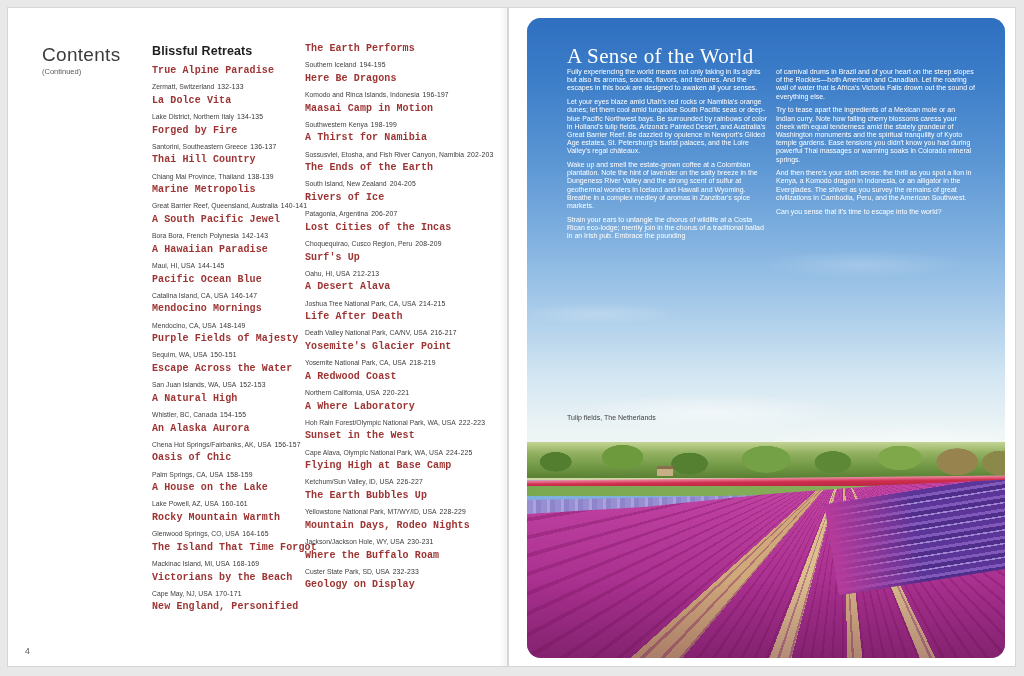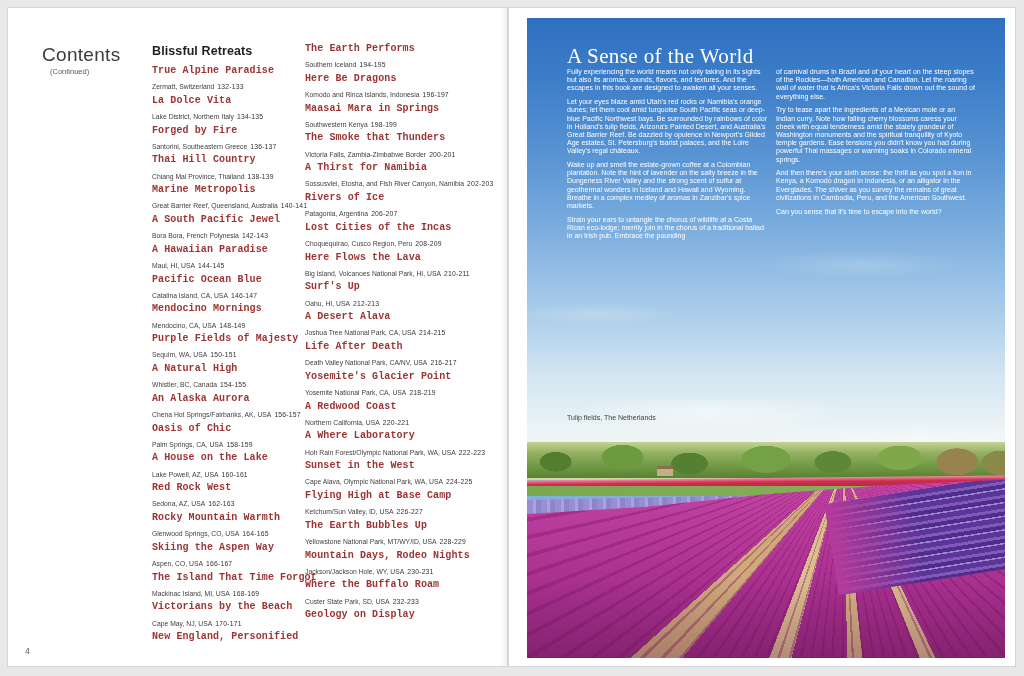--- a/index.html
+++ b/index.html
@@ -10,36 +10,36 @@
   
   .page { position:absolute; top:8px; height:658px; background:#ffffff; box-shadow:0 0 0 1px #d6d6d6; }
   .left-page  { left:8px;   width:499px; }
   .right-page { left:509px; width:506px; }
   .left-page::after { content:""; position:absolute; top:0; right:0; width:8px; height:100%;
                       background:linear-gradient(to left, rgba(0,0,0,.05), transparent); }
 
   
   .contents-head { position:absolute; left:34px; top:36px; color:#3f3f3f; }
   .contents-title { font-size:19px; font-weight:400; letter-spacing:.3px; color:#3c3c3c; }
-  .contents-sub   { font-size:7.5px; color:#5a5a5a; margin-top:1px;margin-left:8px; }
+  .contents-sub   { font-size:7.5px; color:#5a5a5a; margin-top:1px; }
 
   .toc-col { position:absolute; top:36px; }
   .toc-col.c0 { left:144px; width:165px; }
   .toc-col.c1 { left:297px; width:205px; }
   .toc-header { font-size:12.5px; font-weight:bold; color:#1f1f1f; margin-bottom:8px; letter-spacing:.1px; }
   .toc-list { list-style:none; }
   .toc-entry { margin-bottom:2.6px; white-space:nowrap; }
   .toc-entry .t { display:block; font-family:Liberation Mono, monospace; font-weight:bold;
                   font-size:10px; line-height:9.2px; color:#9d3433; letter-spacing:.1px; }
   .toc-entry .l { font-size:6.8px; line-height:7.4px; color:#3f3f3f; }
   .toc-entry .p { font-size:6.8px; line-height:7.4px; color:#333333; margin-left:3px; letter-spacing:.2px; }
   .folio { position:absolute; left:17px; top:638px; font-size:8.5px; color:#555555; }
 
   
-  .photo { position:absolute; left:18px; top:10px; width:478px; height:640px; overflow:hidden; background:#7fb0de; }
+  .photo { position:absolute; left:18px; top:10px; width:478px; height:640px; overflow:hidden; background:#7fb0de;border-radius:14px; }
 
   .sky { position:absolute; inset:0; height:448px;
     background:
       radial-gradient(ellipse 200px 26px at 38% 88%, rgba(255,255,255,.5), transparent 70%),
       radial-gradient(ellipse 240px 30px at 82% 95%, rgba(255,255,255,.45), transparent 70%),
       radial-gradient(ellipse 150px 20px at 70% 55%, rgba(255,255,255,.18), transparent 70%),
       radial-gradient(ellipse 120px 16px at 15% 66%, rgba(255,255,255,.2), transparent 70%),
       linear-gradient(to bottom,#2f6fc0 0%,#3d7ec9 14%,#5b96d4 32%,#82b2e0 50%,#abcdea 66%,#d3e6f2 80%,#ecf4f5 92%,#f3f6f0 100%); }
 
   .trees { position:absolute; left:0; right:0; top:424px; height:38px; border-bottom:2px solid #cdd9a3;
@@ -106,45 +106,43 @@
           <li class="toc-entry"><span class="t">True Alpine Paradise</span><span class="l">Zermatt, Switzerland</span><span class="p">132-133</span></li>
           <li class="toc-entry"><span class="t">La Dolce Vita</span><span class="l">Lake District, Northern Italy</span><span class="p">134-135</span></li>
           <li class="toc-entry"><span class="t">Forged by Fire</span><span class="l">Santorini, Southeastern Greece</span><span class="p">136-137</span></li>
           <li class="toc-entry"><span class="t">Thai Hill Country</span><span class="l">Chiang Mai Province, Thailand</span><span class="p">138-139</span></li>
           <li class="toc-entry"><span class="t">Marine Metropolis</span><span class="l">Great Barrier Reef, Queensland, Australia</span><span class="p">140-141</span></li>
           <li class="toc-entry"><span class="t">A South Pacific Jewel</span><span class="l">Bora Bora, French Polynesia</span><span class="p">142-143</span></li>
           <li class="toc-entry"><span class="t">A Hawaiian Paradise</span><span class="l">Maui, HI, USA</span><span class="p">144-145</span></li>
           <li class="toc-entry"><span class="t">Pacific Ocean Blue</span><span class="l">Catalina Island, CA, USA</span><span class="p">146-147</span></li>
           <li class="toc-entry"><span class="t">Mendocino Mornings</span><span class="l">Mendocino, CA, USA</span><span class="p">148-149</span></li>
           <li class="toc-entry"><span class="t">Purple Fields of Majesty</span><span class="l">Sequim, WA, USA</span><span class="p">150-151</span></li>
+          <li class="toc-entry"><span class="t">Escape Across the Water</span><span class="l">San Juan Islands, WA, USA</span><span class="p">152-153</span></li>
           <li class="toc-entry"><span class="t">A Natural High</span><span class="l">Whistler, BC, Canada</span><span class="p">154-155</span></li>
           <li class="toc-entry"><span class="t">An Alaska Aurora</span><span class="l">Chena Hot Springs/Fairbanks, AK, USA</span><span class="p">156-157</span></li>
           <li class="toc-entry"><span class="t">Oasis of Chic</span><span class="l">Palm Springs, CA, USA</span><span class="p">158-159</span></li>
           <li class="toc-entry"><span class="t">A House on the Lake</span><span class="l">Lake Powell, AZ, USA</span><span class="p">160-161</span></li>
-          <li class="toc-entry"><span class="t">Red Rock West</span><span class="l">Sedona, AZ, USA</span><span class="p">162-163</span></li>
           <li class="toc-entry"><span class="t">Rocky Mountain Warmth</span><span class="l">Glenwood Springs, CO, USA</span><span class="p">164-165</span></li>
-          <li class="toc-entry"><span class="t">Skiing the Aspen Way</span><span class="l">Aspen, CO, USA</span><span class="p">166-167</span></li>
           <li class="toc-entry"><span class="t">The Island That Time Forgot</span><span class="l">Mackinac Island, MI, USA</span><span class="p">168-169</span></li>
           <li class="toc-entry"><span class="t">Victorians by the Beach</span><span class="l">Cape May, NJ, USA</span><span class="p">170-171</span></li>
           <li class="toc-entry">
             <span class="t">New England, Personified</span>
           </li>
         </ul>
     </div>
 
     <div class="toc-col c1">
       <ul class="toc-list" id="toc-list-1">
           <li class="toc-entry"><span class="t">The Earth Performs</span><span class="l">Southern Iceland</span><span class="p">194-195</span></li>
           <li class="toc-entry"><span class="t">Here Be Dragons</span><span class="l">Komodo and Rinca Islands, Indonesia</span><span class="p">196-197</span></li>
-          <li class="toc-entry"><span class="t">Maasai Mara in Springs</span><span class="l">Southwestern Kenya</span><span class="p">198-199</span></li>
-          <li class="toc-entry"><span class="t">The Smoke that Thunders</span><span class="l">Victoria Falls, Zambia-Zimbabwe Border</span><span class="p">200-201</span></li>
+          <li class="toc-entry"><span class="t">Maasai Camp in Motion</span><span class="l">Southwestern Kenya</span><span class="p">198-199</span></li>
           <li class="toc-entry"><span class="t">A Thirst for Namibia</span><span class="l">Sossusvlei, Etosha, and Fish River Canyon, Namibia</span><span class="p">202-203</span></li>
+          <li class="toc-entry"><span class="t">The Ends of the Earth</span><span class="l">South Island, New Zealand</span><span class="p">204-205</span></li>
           <li class="toc-entry"><span class="t">Rivers of Ice</span><span class="l">Patagonia, Argentina</span><span class="p">206-207</span></li>
           <li class="toc-entry"><span class="t">Lost Cities of the Incas</span><span class="l">Choquequirao, Cusco Region, Peru</span><span class="p">208-209</span></li>
-          <li class="toc-entry"><span class="t">Here Flows the Lava</span><span class="l">Big Island, Volcanoes National Park, HI, USA</span><span class="p">210-211</span></li>
           <li class="toc-entry"><span class="t">Surf's Up</span><span class="l">Oahu, HI, USA</span><span class="p">212-213</span></li>
           <li class="toc-entry"><span class="t">A Desert Alava</span><span class="l">Joshua Tree National Park, CA, USA</span><span class="p">214-215</span></li>
           <li class="toc-entry"><span class="t">Life After Death</span><span class="l">Death Valley National Park, CA/NV, USA</span><span class="p">216-217</span></li>
           <li class="toc-entry"><span class="t">Yosemite's Glacier Point</span><span class="l">Yosemite National Park, CA, USA</span><span class="p">218-219</span></li>
           <li class="toc-entry"><span class="t">A Redwood Coast</span><span class="l">Northern California, USA</span><span class="p">220-221</span></li>
           <li class="toc-entry"><span class="t">A Where Laboratory</span><span class="l">Hoh Rain Forest/Olympic National Park, WA, USA</span><span class="p">222-223</span></li>
           <li class="toc-entry"><span class="t">Sunset in the West</span><span class="l">Cape Alava, Olympic National Park, WA, USA</span><span class="p">224-225</span></li>
           <li class="toc-entry"><span class="t">Flying High at Base Camp</span><span class="l">Ketchum/Sun Valley, ID, USA</span><span class="p">226-227</span></li>
           <li class="toc-entry"><span class="t">The Earth Bubbles Up</span><span class="l">Yellowstone National Park, MT/WY/ID, USA</span><span class="p">228-229</span></li>
           <li class="toc-entry"><span class="t">Mountain Days, Rodeo Nights</span><span class="l">Jackson/Jackson Hole, WY, USA</span><span class="p">230-231</span></li>

